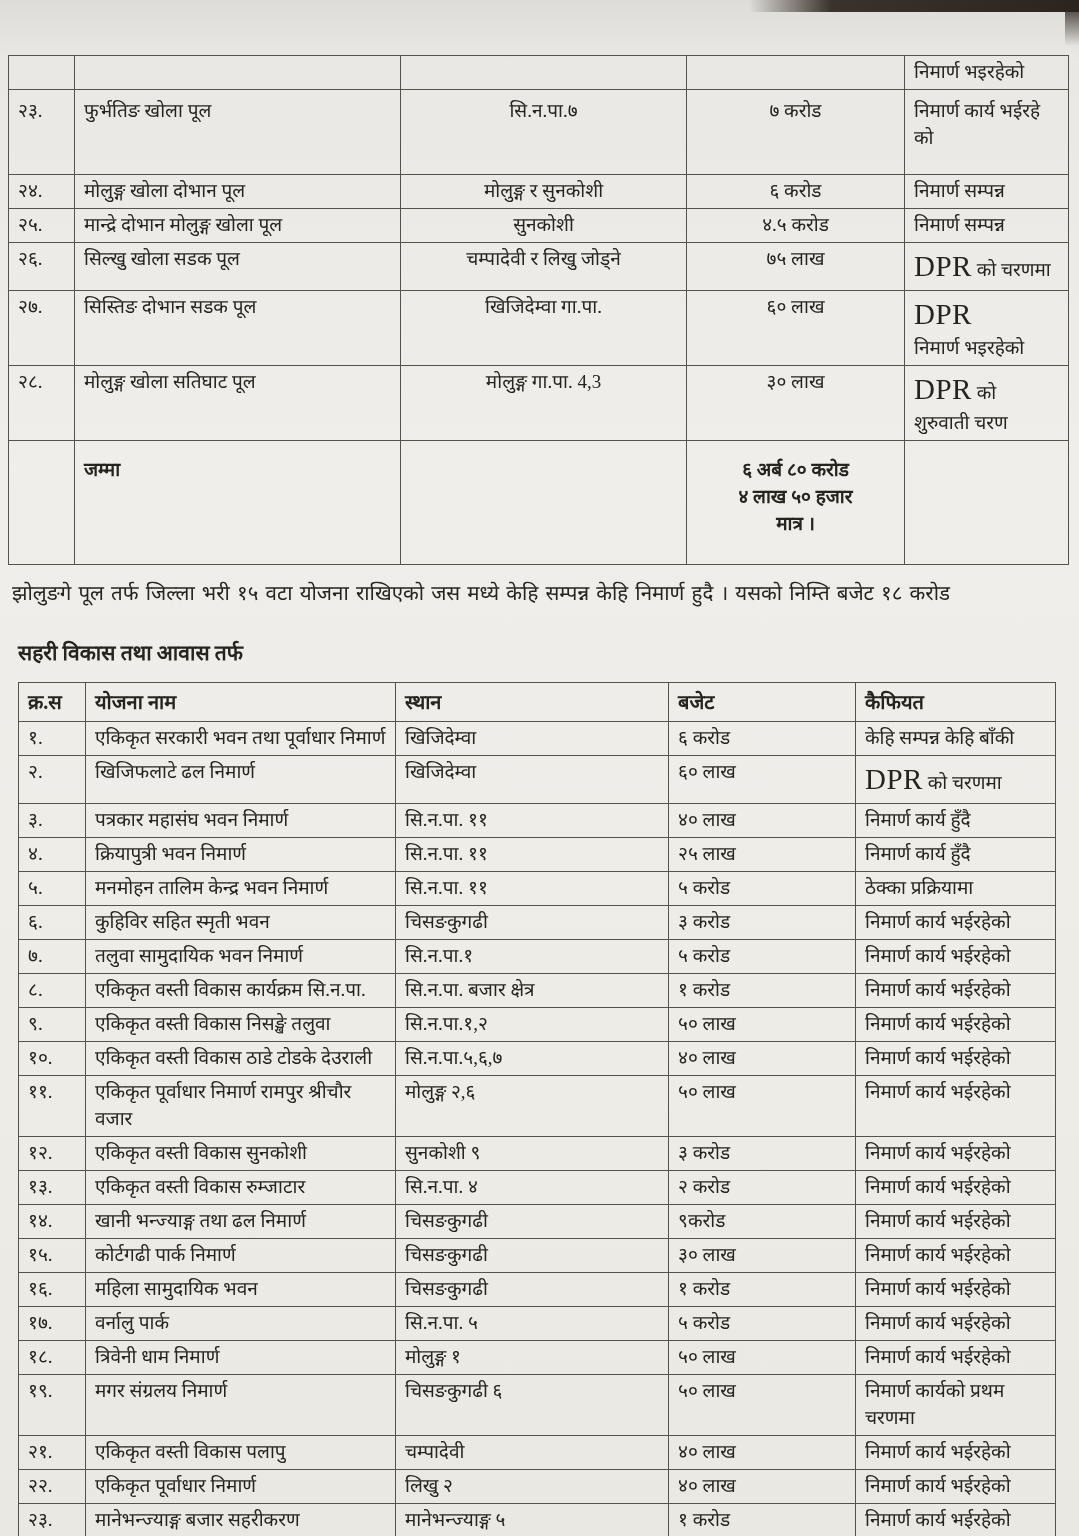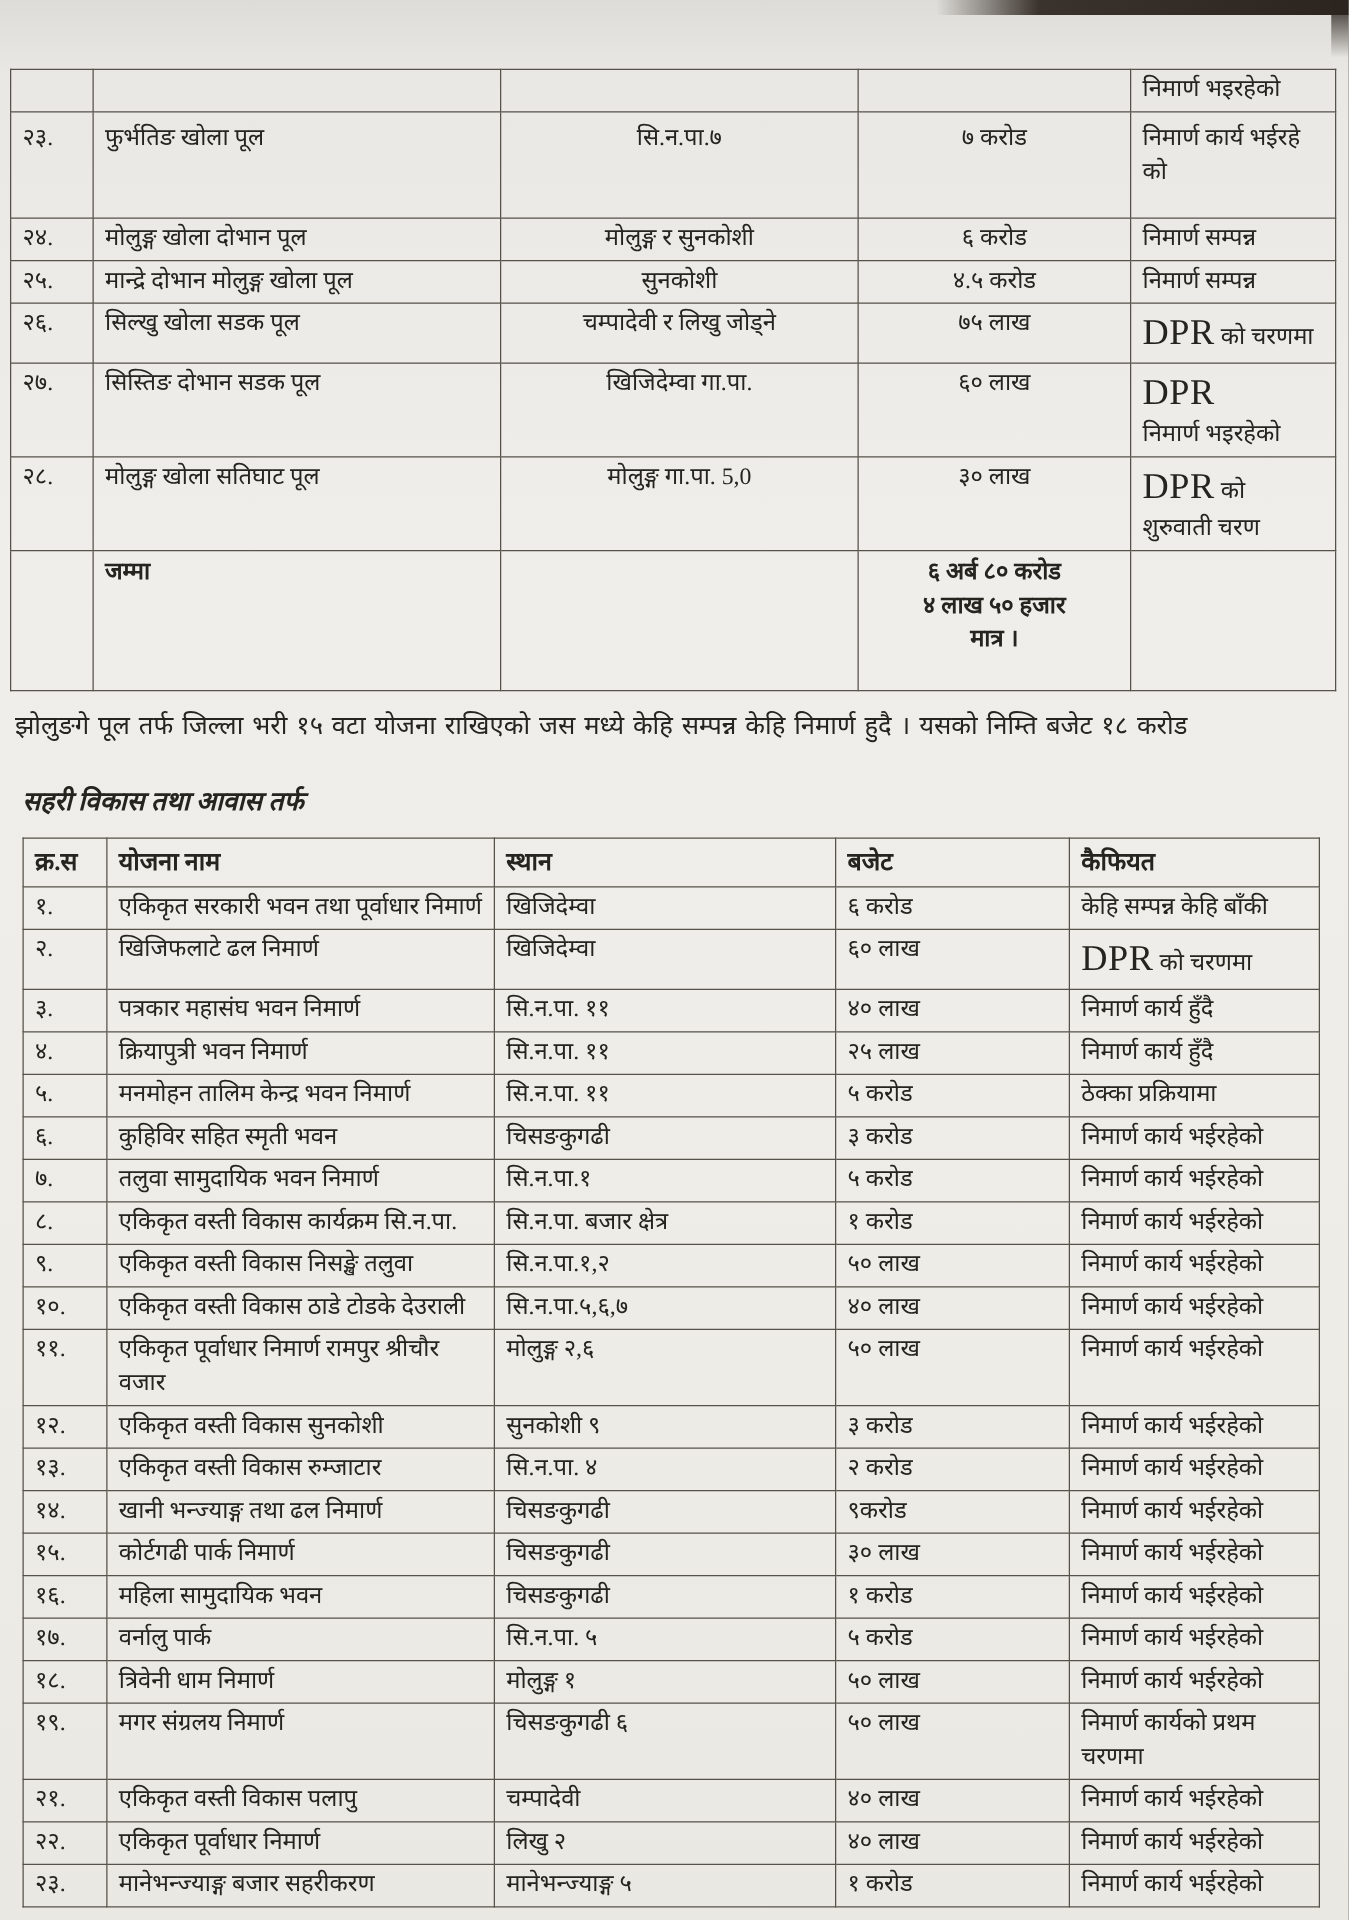--- a/index.html
+++ b/index.html
@@ -39,30 +39,30 @@
   .urban-table .c-name{width:310px;}
   .urban-table .c-loc{width:273px;}
   .urban-table .c-budget{width:187px;}
   .urban-table .c-remark{width:200px;}
   .bridge-table td.loc, .bridge-table td.budget{text-align:center;}
   td.remark, td.budget{white-space:pre-line;}
   .bold{font-weight:bold;}
   .latin{font-size:29px;letter-spacing:.5px;}
   .partial td{height:26px;}
   .row23 td{padding-top:8px;padding-bottom:22px;}
-  .total-row td{padding-top:4px;padding-bottom:26px;}
+  .total-row td{padding-top:16px;padding-bottom:26px;}
   .total-budget{text-align:center;font-weight:bold;margin-top:40px;}
   .para{
     margin:14px 12px 0 12px;
     font-size:20.5px;line-height:1.4;
     word-spacing:2px;
   }
   .section-heading{
     margin:30px 0 0 18px;
-    font-size:21px;font-weight:bold;font-style:italic;
+    font-size:21px;font-weight:bold;
   }
   .urban-table th{font-weight:bold;font-size:20px;padding-top:5px;padding-bottom:5px;}
   .urban-table td{height:24px;}
 </style>
 </head>
 <body>
 
 <div class="paper">
   <div class="top-edge"></div>
   <div class="top-edge2"></div>
@@ -115,21 +115,21 @@
           <td class="serial">२७.</td>
           <td class="name">सिस्तिङ दोभान सडक पूल</td>
           <td class="loc">खिजिदेम्वा गा.पा.</td>
           <td class="budget">६० लाख</td>
           <td class="remark"><span class="latin">DPR</span>
 निमार्ण भइरहेको</td>
         </tr>
         <tr>
           <td class="serial">२८.</td>
           <td class="name">मोलुङ्ग खोला सतिघाट पूल</td>
-          <td class="loc">मोलुङ्ग गा.पा. 5,0</td>
+          <td class="loc">मोलुङ्ग गा.पा. 4,3</td>
           <td class="budget">३० लाख</td>
           <td class="remark"><span class="latin">DPR</span> को
 शुरुवाती चरण</td>
         </tr>
         <tr class="total-row">
           <td class="serial"></td>
           <td class="name bold">जम्मा</td>
           <td class="loc"></td>
           <td class="budget total-budget">६ अर्ब ८० करोड
 ४ लाख ५० हजार

